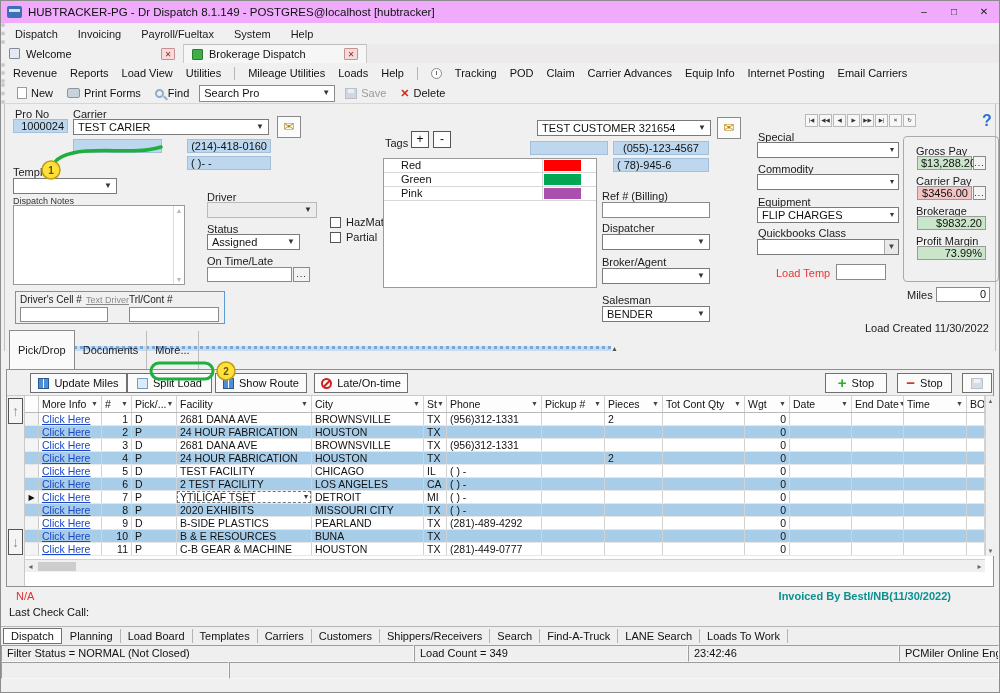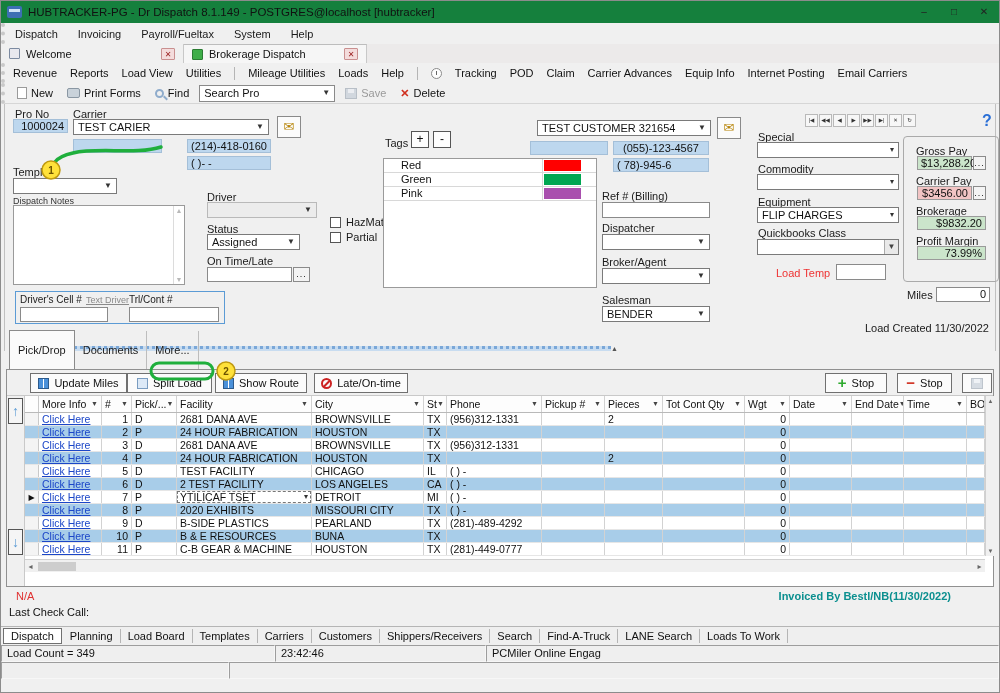--- a/index.html
+++ b/index.html
@@ -1,21 +1,21 @@
 <!DOCTYPE html>
 <html><head>
 <meta charset="utf-8">
 <style>
   * { box-sizing: border-box; margin: 0; padding: 0; }
   html,body { width:1000px; height:693px; overflow:hidden; }
   body { font-family:"Liberation Sans", sans-serif; font-size:11px; color:#111; background:#f0f0f0; position:relative; }
   .window { position:absolute; inset:0; border:1px solid #8c8c8c; background:#f0f0f0; }
 
   
-  .titlebar { height:22px; background:#15803d; display:flex; align-items:center; padding-left:6px; }
+  .titlebar { height:22px; background:#f0abfc; display:flex; align-items:center; padding-left:6px; }
   .appicon { width:15px; height:12px; background:#3d6fb4; border-radius:2px; margin-right:6px; position:relative; }
   .appicon:after { content:""; position:absolute; left:2px; top:3px; right:2px; height:3px; background:#cfe3f7; }
   .title { font-size:11.5px; }
   .winbtns { margin-left:auto; display:flex; height:22px; }
   .wb { width:30px; text-align:center; line-height:22px; font-size:10px; color:#222; }
 
   
   .menubar { height:21px; background:#f0f0f0; display:flex; align-items:center; padding-left:10px; gap:20px; border-left:4px dotted #c9c9c9; }
   .mitem { color:#1a1a1a; }
 
@@ -229,21 +229,21 @@
   <div class="formarea">
     <span class="abs lbl" style="left:10px;top:4px">Pro No</span>
     <div class="abs bluefield" style="left:8px;top:15px;width:55px;text-align:right">1000024</div>
     <span class="abs lbl" style="left:68px;top:4px">Carrier</span>
     <div class="abs combo" style="left:68px;top:15px;width:196px">
         <span>TEST CARIER</span>
         <span class="arr">▼</span>
       </div>
     <div class="abs envbtn" style="left:272px;top:12px">✉</div>
     <div class="abs bluefield" style="left:68px;top:35px;width:89px"></div>
-    <div class="abs bluefield" style="left:182px;top:35px;width:84px;text-align:center">(214)-418-0160</div>
+    <div class="abs bluefield" style="left:182px;top:35px;width:84px;text-align:right">(214)-418-0160</div>
     <div class="abs bluefield" style="left:182px;top:52px;width:84px">(  )-  -</div>
     <span class="abs lbl" style="left:8px;top:62px">Template</span>
     <div class="abs combo" style="left:8px;top:74px;width:104px">
         <span class="arr">▼</span>
       </div>
     <span class="abs lbl sm" style="left:8px;top:92px">Dispatch Notes</span>
     <div class="abs notes" style="left:8px;top:101px;width:172px;height:80px">
         <span class="nsb">
           <span>▲</span>
           <span>▼</span>
@@ -705,20 +705,21 @@
       <span class="btab">Carriers</span>
       <span class="btab">Customers</span>
       <span class="btab">Shippers/Receivers</span>
       <span class="btab">Search</span>
       <span class="btab">Find-A-Truck</span>
       <span class="btab">LANE Search</span>
       <span class="btab">Loads To Work</span>
     </div>
 
   <div class="statusbar">
+    <span class="sp" style="width:413px">Filter Status = NORMAL (Not Closed)</span>
     <span class="sp" style="width:274px">Load Count = 349</span>
     <span class="sp" style="width:211px">23:42:46</span>
     <span class="sp" style="flex:1">PCMiler Online Engag</span>
   </div>
   <div class="statusbar2">
     <span class="sp" style="width:228px"></span>
     <span class="sp" style="flex:1"></span>
   </div>
 
   <svg class="anno" style="left:30px;top:130px" width="140" height="56">

